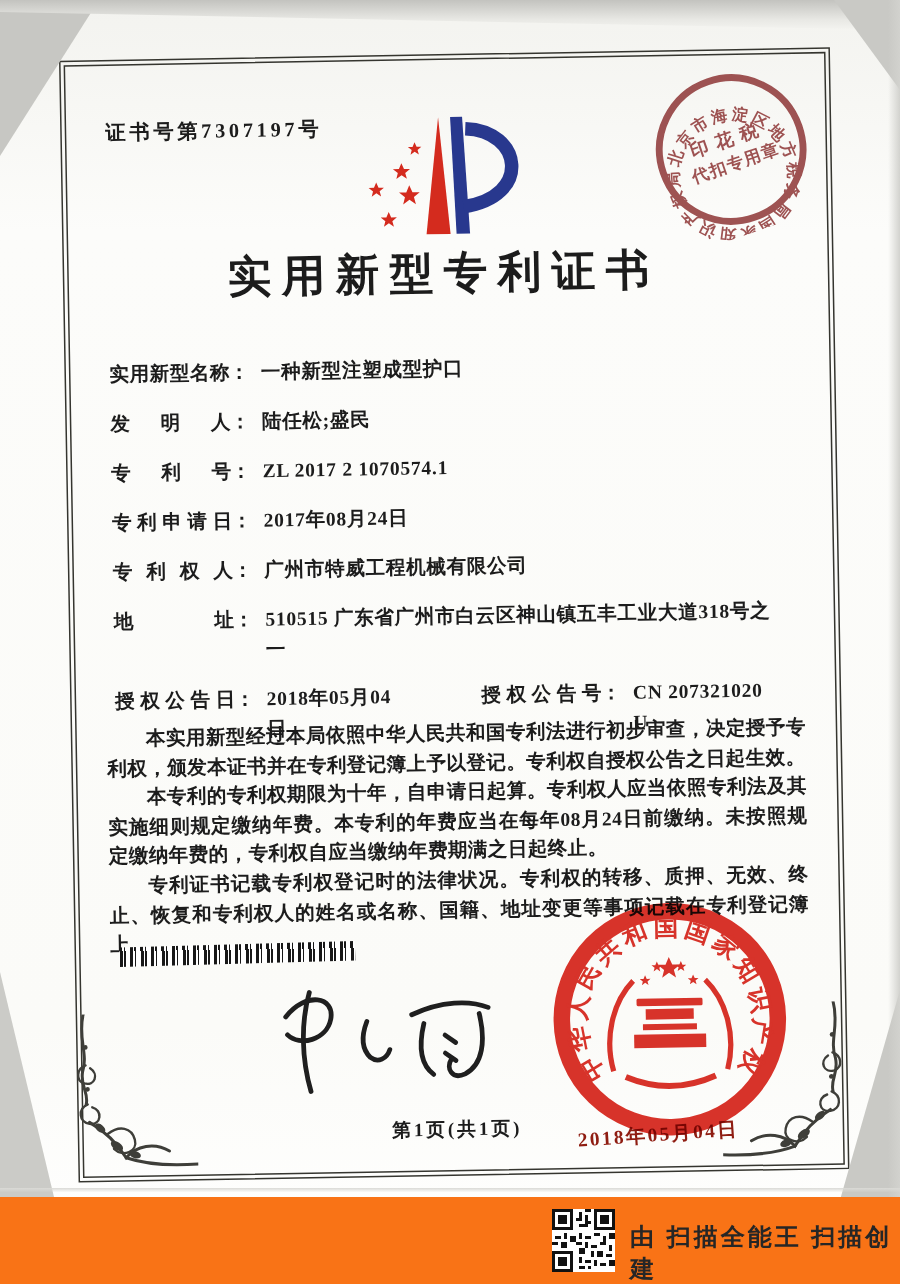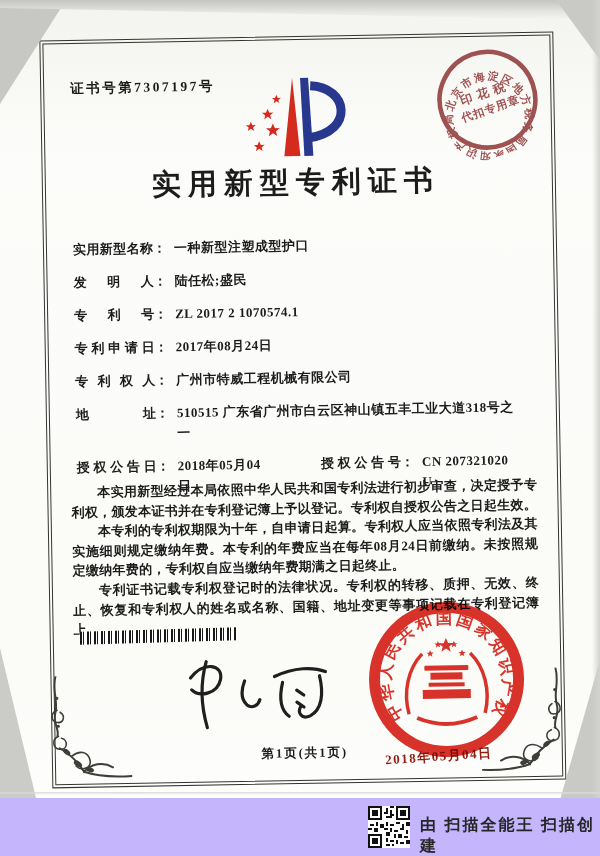--- a/index.html
+++ b/index.html
@@ -50,21 +50,21 @@
     font-size:13px;font-weight:700;color:#8f1d12;letter-spacing:1.5px;mix-blend-mode:multiply;}
 
   .tax-stamp{position:absolute;left:436px;top:46px;width:114px;height:114px;transform:rotate(-18deg);opacity:0.85;mix-blend-mode:multiply;}
 
   .flourish{position:absolute;width:82px;height:106px;z-index:30;}
   .flourish.left{left:44px;top:672px;}
   .flourish.right{left:476px;top:672px;transform:scaleX(-1);}
 
   .footer-page{position:absolute;left:46px;top:745px;width:506px;text-align:center;font-size:12.5px;font-weight:600;letter-spacing:2px;}
 
-  .scan-row{position:absolute;left:0;top:798px;width:600px;height:58px;background:#c4b5fd;z-index:60;}
+  .scan-row{position:absolute;left:0;top:798px;width:600px;height:58px;background:#f97316;z-index:60;}
   .qr{position:absolute;left:368px;top:8px;width:42px;height:42px;}
   .scan-note{position:absolute;left:420px;top:17px;font-size:16px;font-weight:700;letter-spacing:2px;color:#262626;font-family:"Liberation Sans","DejaVu Sans",sans-serif;}
 </style>
 </head>
 <body>
 
 <div class="sheet">
 
   <div class="tilt">
 

